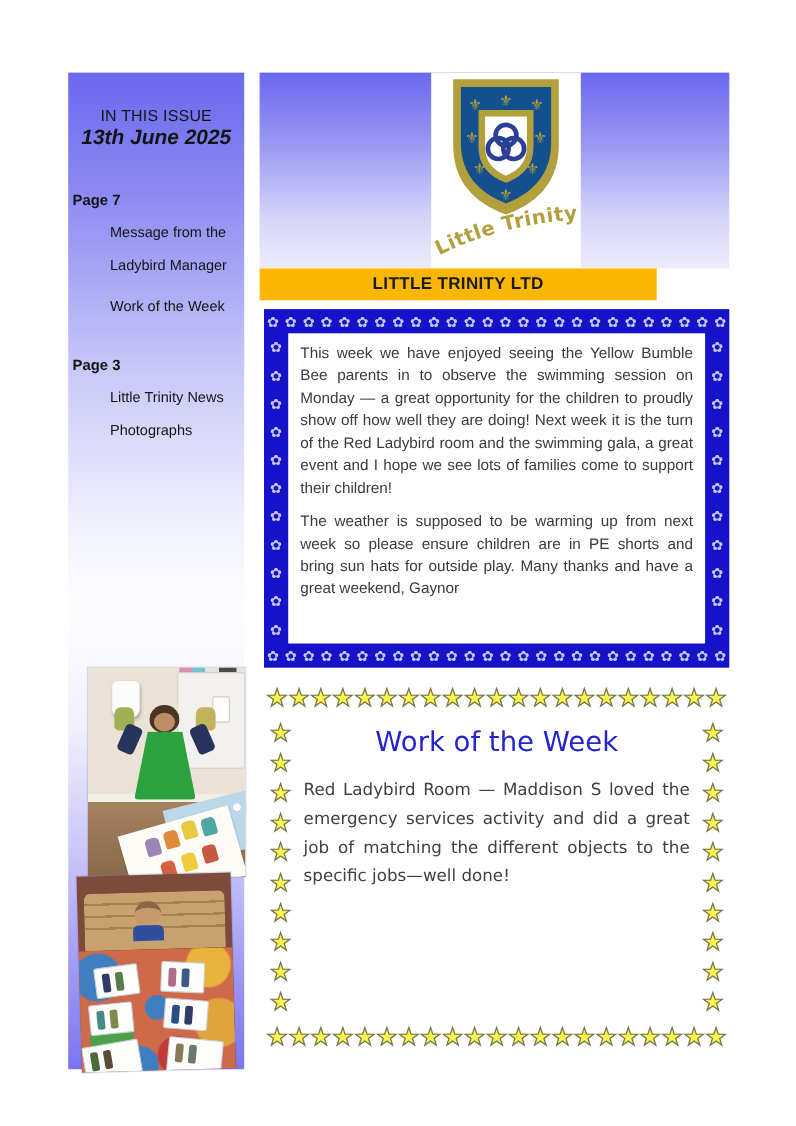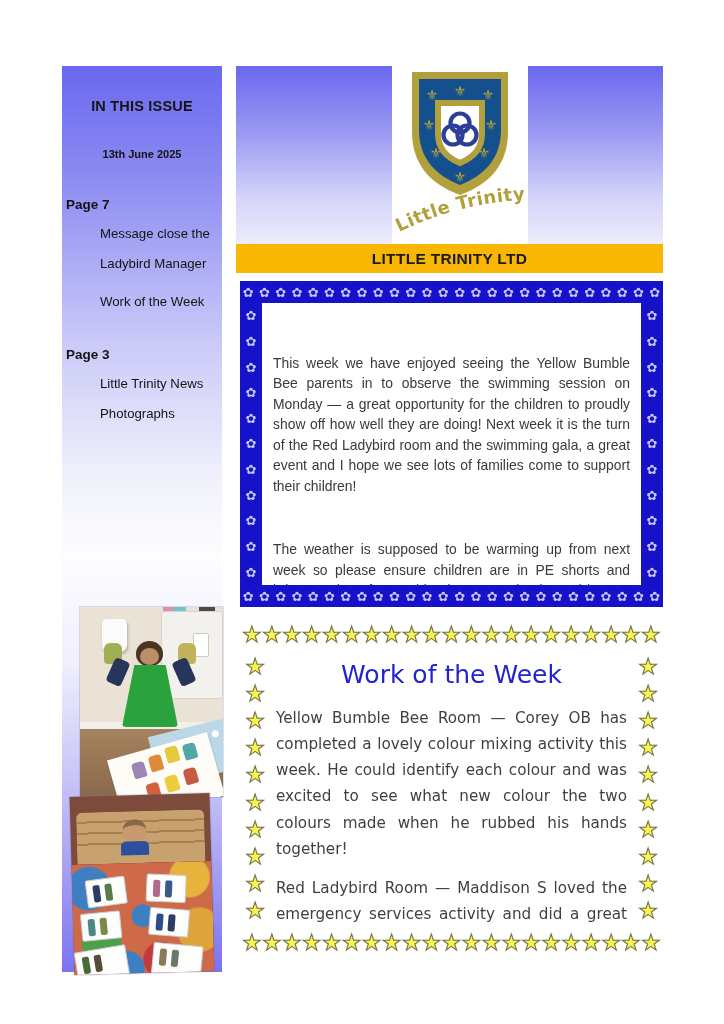--- a/index.html
+++ b/index.html
@@ -7,22 +7,22 @@
   body { font-family:"Liberation Sans", sans-serif; }
   .page { position:relative; width:724px; height:1024px; background:#ffffff; overflow:hidden; margin:0 auto; }
 
   
   .sidebar {
     position:absolute; left:62px; top:66px; width:160px; height:906px;
     background:linear-gradient(180deg,#6a68ee 0%, #8b8af2 12%, #c9c8f8 30%,
                #f2f2fd 46%, #fdfdff 54%, #f0effc 66%, #b7b2f5 84%, #7b74f0 100%);
   }
   .sidebar-text { padding-top:32px; color:#141414; }
-  .sb-heading { text-align:center; font-weight:bold; font-size:14.5px; letter-spacing:.2px; }
-  .sb-date { text-align:center; font-weight:bold; font-size:11px; margin-top:34px; }
+  .sb-heading { text-align:center; font-weight:normal; font-size:14.5px; letter-spacing:.2px; }
+  .sb-date { text-align:center; font-weight:bold; font-size:19px; margin-top:1px;font-style:italic; }
   .sb-page { font-weight:bold; font-size:13.5px; margin-left:4px; margin-top:37px; }
   .sb-item { font-size:13.2px; margin-left:38px; margin-top:13px; line-height:17px; }
   .sb-item.gap { margin-top:21px; }
 
   
   .photo1 { position:absolute; left:18px; top:541px; width:143px; height:190px;
     background:#e9e2d5; overflow:hidden; box-shadow:0 0 0 1px rgba(120,120,200,.25); }
   .p1-floor { position:absolute; left:0; bottom:0; width:100%; height:36%;
     background:linear-gradient(180deg,#a5825f,#8a6a4b); }
   .p1-skirt { position:absolute; left:0; bottom:36%; width:100%; height:7px; background:#f2efe8; }
@@ -90,35 +90,35 @@
   .c4 { left:76px; top:46px; transform:rotate(6deg); }
   .c5 { left:2px;  top:84px; width:52px; height:36px; transform:rotate(-8deg); }
   .c6 { left:78px; top:82px; width:50px; height:34px; transform:rotate(7deg); }
 
   
   .main-header { position:absolute; left:236px; top:66px; width:427px; height:178px;
     background:linear-gradient(180deg,#6a68ee 0%, #9b9af3 38%, #d5d4f9 74%, #ececfb 100%); }
   .logo-box { position:absolute; left:156px; top:0; width:136px; height:178px; background:#ffffff; }
   .logo-box svg { display:block; margin:2px auto 0; }
 
-  .banner { position:absolute; left:236px; top:244px; width:427px; height:29px;
+  .banner { position:absolute; left:236px; top:244px; width:361px; height:29px;
     background:#f9b703; display:flex; align-items:center; justify-content:center; }
   .banner-title { font-weight:bold; font-size:15.5px; color:#191921; letter-spacing:.3px; }
 
   
   .message-box { position:absolute; left:240px; top:281px; width:423px; height:326px;
     background:#1612c9; display:grid;
     grid-template-rows:22px 1fr 22px; grid-template-columns:22px 1fr 22px; }
   .fl-row, .fl-col { display:flex; justify-content:space-around; align-items:center;
     color:#c8c8f4; font-size:13px; line-height:1; overflow:hidden; }
   .fl-row { grid-column:1 / 4; }
   .fl-col { flex-direction:column; }
   .msg-inner { background:#ffffff; padding:7px 11px 4px; overflow:hidden; }
   .msg-inner p { font-size:13.9px; line-height:1.47; color:#3a3a3a;
-    text-align:justify; margin-bottom:10px;margin-top:43px; }
+    text-align:justify; margin-bottom:10px; }
 
   
   .star-box { position:absolute; left:240px; top:620px; width:423px; height:338px;
     background:#ffffff; display:grid;
     grid-template-rows:30px 1fr 30px; grid-template-columns:30px 1fr 30px; }
   .st-row, .st-col { display:flex; justify-content:space-between; align-items:center; overflow:hidden; }
   .st-row { grid-column:1 / 4; padding:0 2px; }
   .st-col { flex-direction:column; padding:6px 0; }
   .st-row span, .st-col span { color:#fbf64f; font-size:22px; line-height:1;
     -webkit-text-stroke:1.1px #77774d; text-shadow:0 0 1px #88885a; }
@@ -129,21 +129,21 @@
 </head>
 <body>
 
 <div class="page">
 
   <div class="sidebar">
     <div class="sidebar-text">
       <div class="sb-heading">IN THIS ISSUE</div>
       <div class="sb-date">13th June 2025</div>
       <div class="sb-page">Page 7</div>
-      <div class="sb-item">Message close the</div>
+      <div class="sb-item">Message from the</div>
       <div class="sb-item">Ladybird  Manager</div>
       <div class="sb-item gap">Work of the Week</div>
       <div class="sb-page">Page 3</div>
       <div class="sb-item">Little Trinity  News</div>
       <div class="sb-item">Photographs</div>
     </div>
 
     <div class="photo1">
       <div class="p1-floor"></div>
       <div class="p1-skirt"></div>
@@ -358,21 +358,20 @@
         <span>★</span>
         <span>★</span>
         <span>★</span>
         <span>★</span>
         <span>★</span>
         <span>★</span>
         <span>★</span>
       </div>
     <div class="work-inner">
       <div class="work-title">Work of the Week</div>
-      <p>Yellow Bumble Bee Room — Corey OB has completed a lovely colour mixing activity this week. He could identify each colour and was excited to see what new colour the two colours made when he rubbed his hands together!</p>
       <p>Red Ladybird Room — Maddison S loved the emergency services activity and did a great job of matching the different objects to the specific jobs—well done!</p>
     </div>
     <div class="st-col">
         <span>★</span>
         <span>★</span>
         <span>★</span>
         <span>★</span>
         <span>★</span>
         <span>★</span>
         <span>★</span>

